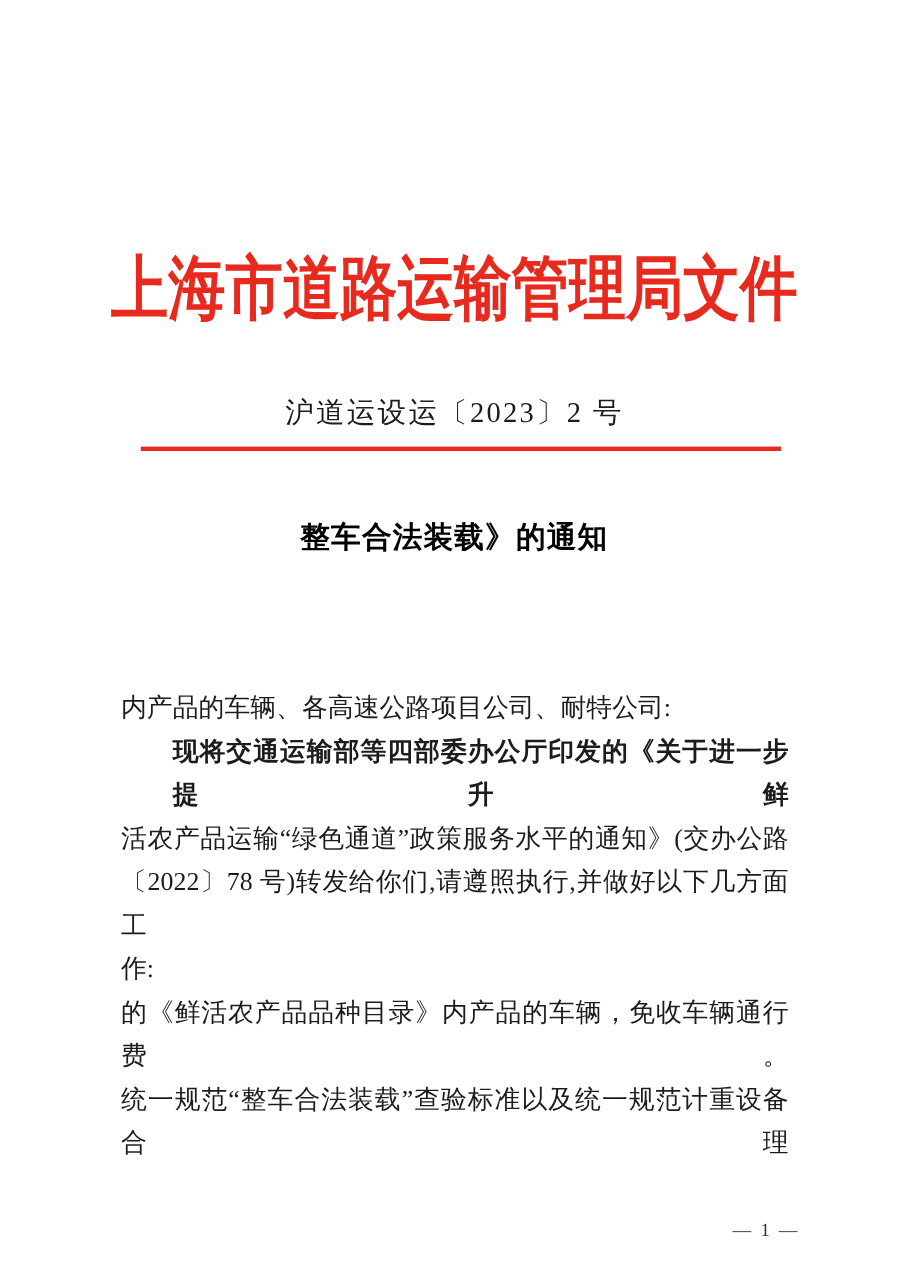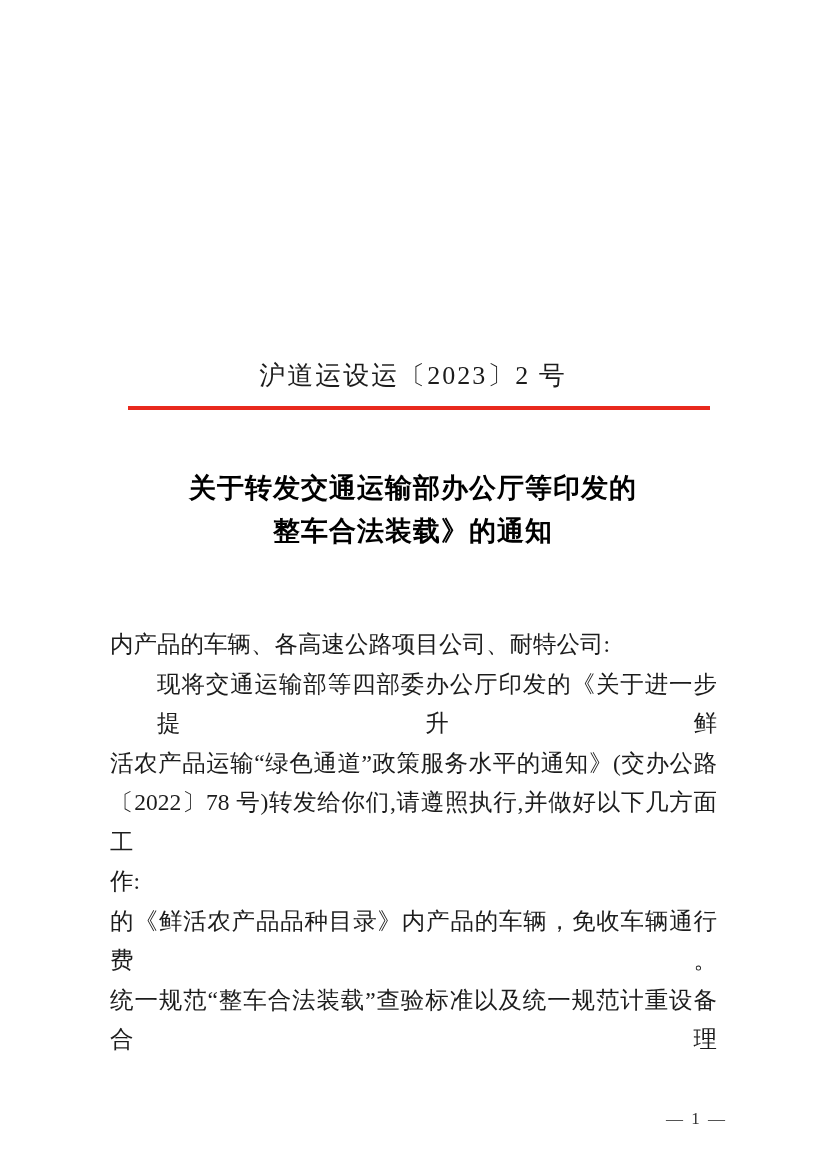--- a/index.html
+++ b/index.html
@@ -84,44 +84,47 @@
   .doc-body .line {
     white-space: nowrap;
   }
   .doc-body .line.fill {
     white-space: normal;
     text-align: justify;
     text-align-last: justify;
   }
   .doc-body .line.indent {
     padding-left: 47px;
+    font-weight: bold;
   }
   .page-number {
     position: absolute;
     top: 1108px;
     right: 99px;
     font-size: 17px;
     line-height: 22px;
     color: #333333;
     letter-spacing: 2px;
     white-space: nowrap;
   }
 </style>
 </head>
 <body>
 
 <div class="page">
 
+  <div class="org-header">
+    <span class="stretch">上海市道路运输管理局文件</span>
+  </div>
 
   <div class="doc-number">沪道运设运〔2023〕2 号</div>
 
   <div class="red-rule"></div>
 
   <div class="doc-title">
-    <div class="title-line">关于转发交通运输部办公厅等印发的</div>
     <div class="title-line">整车合法装载》的通知</div>
   </div>
 
   <div class="doc-body">
     <div class="line">内产品的车辆、各高速公路项目公司、耐特公司:</div>
     <div class="line fill indent">现将交通运输部等四部委办公厅印发的《关于进一步提升鲜</div>
     <div class="line fill">活农产品运输“绿色通道”政策服务水平的通知》(交办公路</div>
     <div class="line fill">〔2022〕78 号)转发给你们,请遵照执行,并做好以下几方面工</div>
     <div class="line">作:</div>
     <div class="line fill">的《鲜活农产品品种目录》内产品的车辆，免收车辆通行费。</div>

